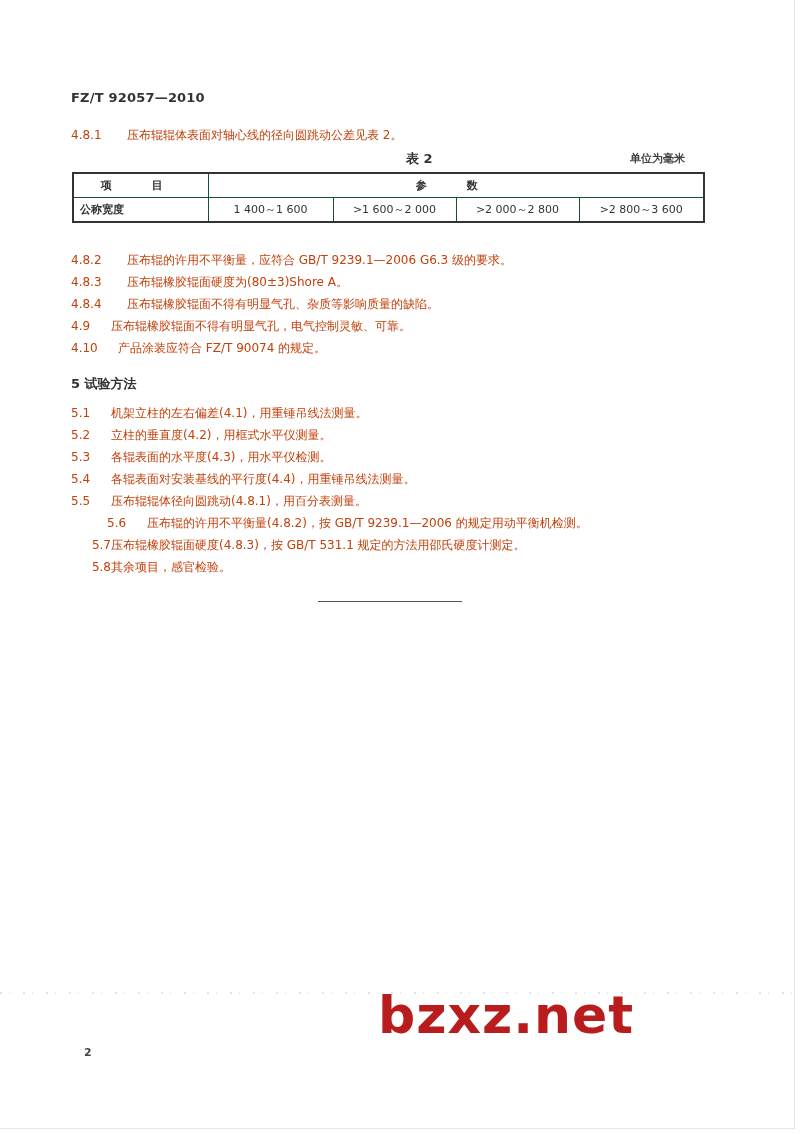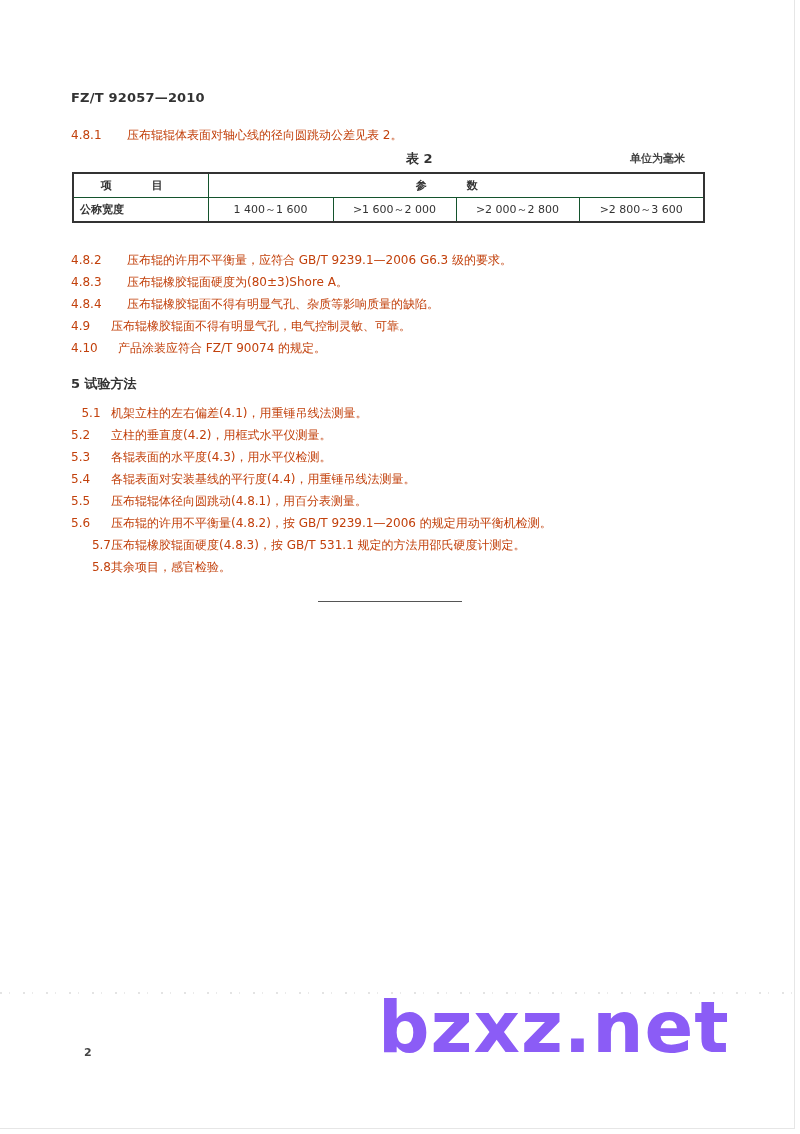--- a/index.html
+++ b/index.html
@@ -20,21 +20,21 @@
     }
     table.spec td { border: 1px solid #14532d; height: 23px; padding: 0; text-align: center; }
     table.spec { border: 2px solid #333; }
     table.spec td.label { text-align: left; padding-left: 6px; font-weight: bold; }
     table.spec td.head { font-weight: bold; letter-spacing: 18px; }
     table.spec td.val { font-family: "DejaVu Sans Mono", "Liberation Mono", monospace; font-size: 10.5px; }
     .section-title { left: 71px; top: 375px; font-size: 13px; font-weight: bold; color: #333; }
     .endrule { position: absolute; left: 318px; top: 601px; width: 144px; height: 1px; background: #555; }
     .noise { position: absolute; left: 0; top: 992px; width: 800px; height: 2px;
       background: repeating-linear-gradient(90deg, #d8d8d8 0 2px, transparent 2px 9px, #e2e2e2 9px 10px, transparent 10px 23px); opacity: 0.7; }
-    .watermark { left: 378px; top: 985px; font-size: 72px; font-weight: bold; color: #8b5cf6; letter-spacing: 1px; font-family: "DejaVu Sans", sans-serif; }
+    .watermark { left: 378px; top: 985px; font-size: 52px; font-weight: bold; color: #b91c1c; letter-spacing: 1px; font-family: "DejaVu Sans", sans-serif; }
     .page-num { left: 84px; top: 1046px; font-size: 11px; font-weight: bold; color: #444; }
   </style>
 </head>
 <body>
 
 <div class="page-edge"></div>
 
 <div class="abs std-code">FZ/T 92057—2010</div>
 
 <div class="abs line" style="left:71px; top:127px;">
@@ -78,37 +78,37 @@
 </div>
 <div class="abs line" style="left:71px; top:318px;">
   <span class="num" style="width:40px;">4.9</span><span>压布辊橡胶辊面不得有明显气孔，电气控制灵敏、可靠。</span>
 </div>
 <div class="abs line" style="left:71px; top:340px;">
   <span class="num" style="width:47px;">4.10</span><span>产品涂装应符合 FZ/T 90074 的规定。</span>
 </div>
 
 <div class="abs section-title">5  试验方法</div>
 
-<div class="abs line" style="left:71px; top:405px;text-align:center;">
+<div class="abs line" style="left:71px; top:405px;">
   <span class="num" style="width:40px;">5.1</span><span>机架立柱的左右偏差(4.1)，用重锤吊线法测量。</span>
 </div>
 <div class="abs line" style="left:71px; top:427px;">
   <span class="num" style="width:40px;">5.2</span><span>立柱的垂直度(4.2)，用框式水平仪测量。</span>
 </div>
 <div class="abs line" style="left:71px; top:449px;">
   <span class="num" style="width:40px;">5.3</span><span>各辊表面的水平度(4.3)，用水平仪检测。</span>
 </div>
 <div class="abs line" style="left:71px; top:471px;">
   <span class="num" style="width:40px;">5.4</span><span>各辊表面对安装基线的平行度(4.4)，用重锤吊线法测量。</span>
 </div>
 <div class="abs line" style="left:71px; top:493px;">
   <span class="num" style="width:40px;">5.5</span><span>压布辊辊体径向圆跳动(4.8.1)，用百分表测量。</span>
 </div>
 <div class="abs line" style="left:71px; top:515px;">
-  <span class="num" style="width:40px;">5.6</span><span>压布辊的许用不平衡量(4.8.2)，按 GB/T 9239.1—2006 的规定用动平衡机检测。</span>
+  <span class="num" style="width:40px;margin-left:36px;">5.6</span><span>压布辊的许用不平衡量(4.8.2)，按 GB/T 9239.1—2006 的规定用动平衡机检测。</span>
 </div>
 <div class="abs line" style="left:71px; top:537px;">
   <span class="num" style="width:40px;text-align:right;">5.7</span><span>压布辊橡胶辊面硬度(4.8.3)，按 GB/T 531.1 规定的方法用邵氏硬度计测定。</span>
 </div>
 <div class="abs line" style="left:71px; top:559px;">
   <span class="num" style="width:40px;text-align:right;">5.8</span><span>其余项目，感官检验。</span>
 </div>
 
 <div class="endrule"></div>
 

